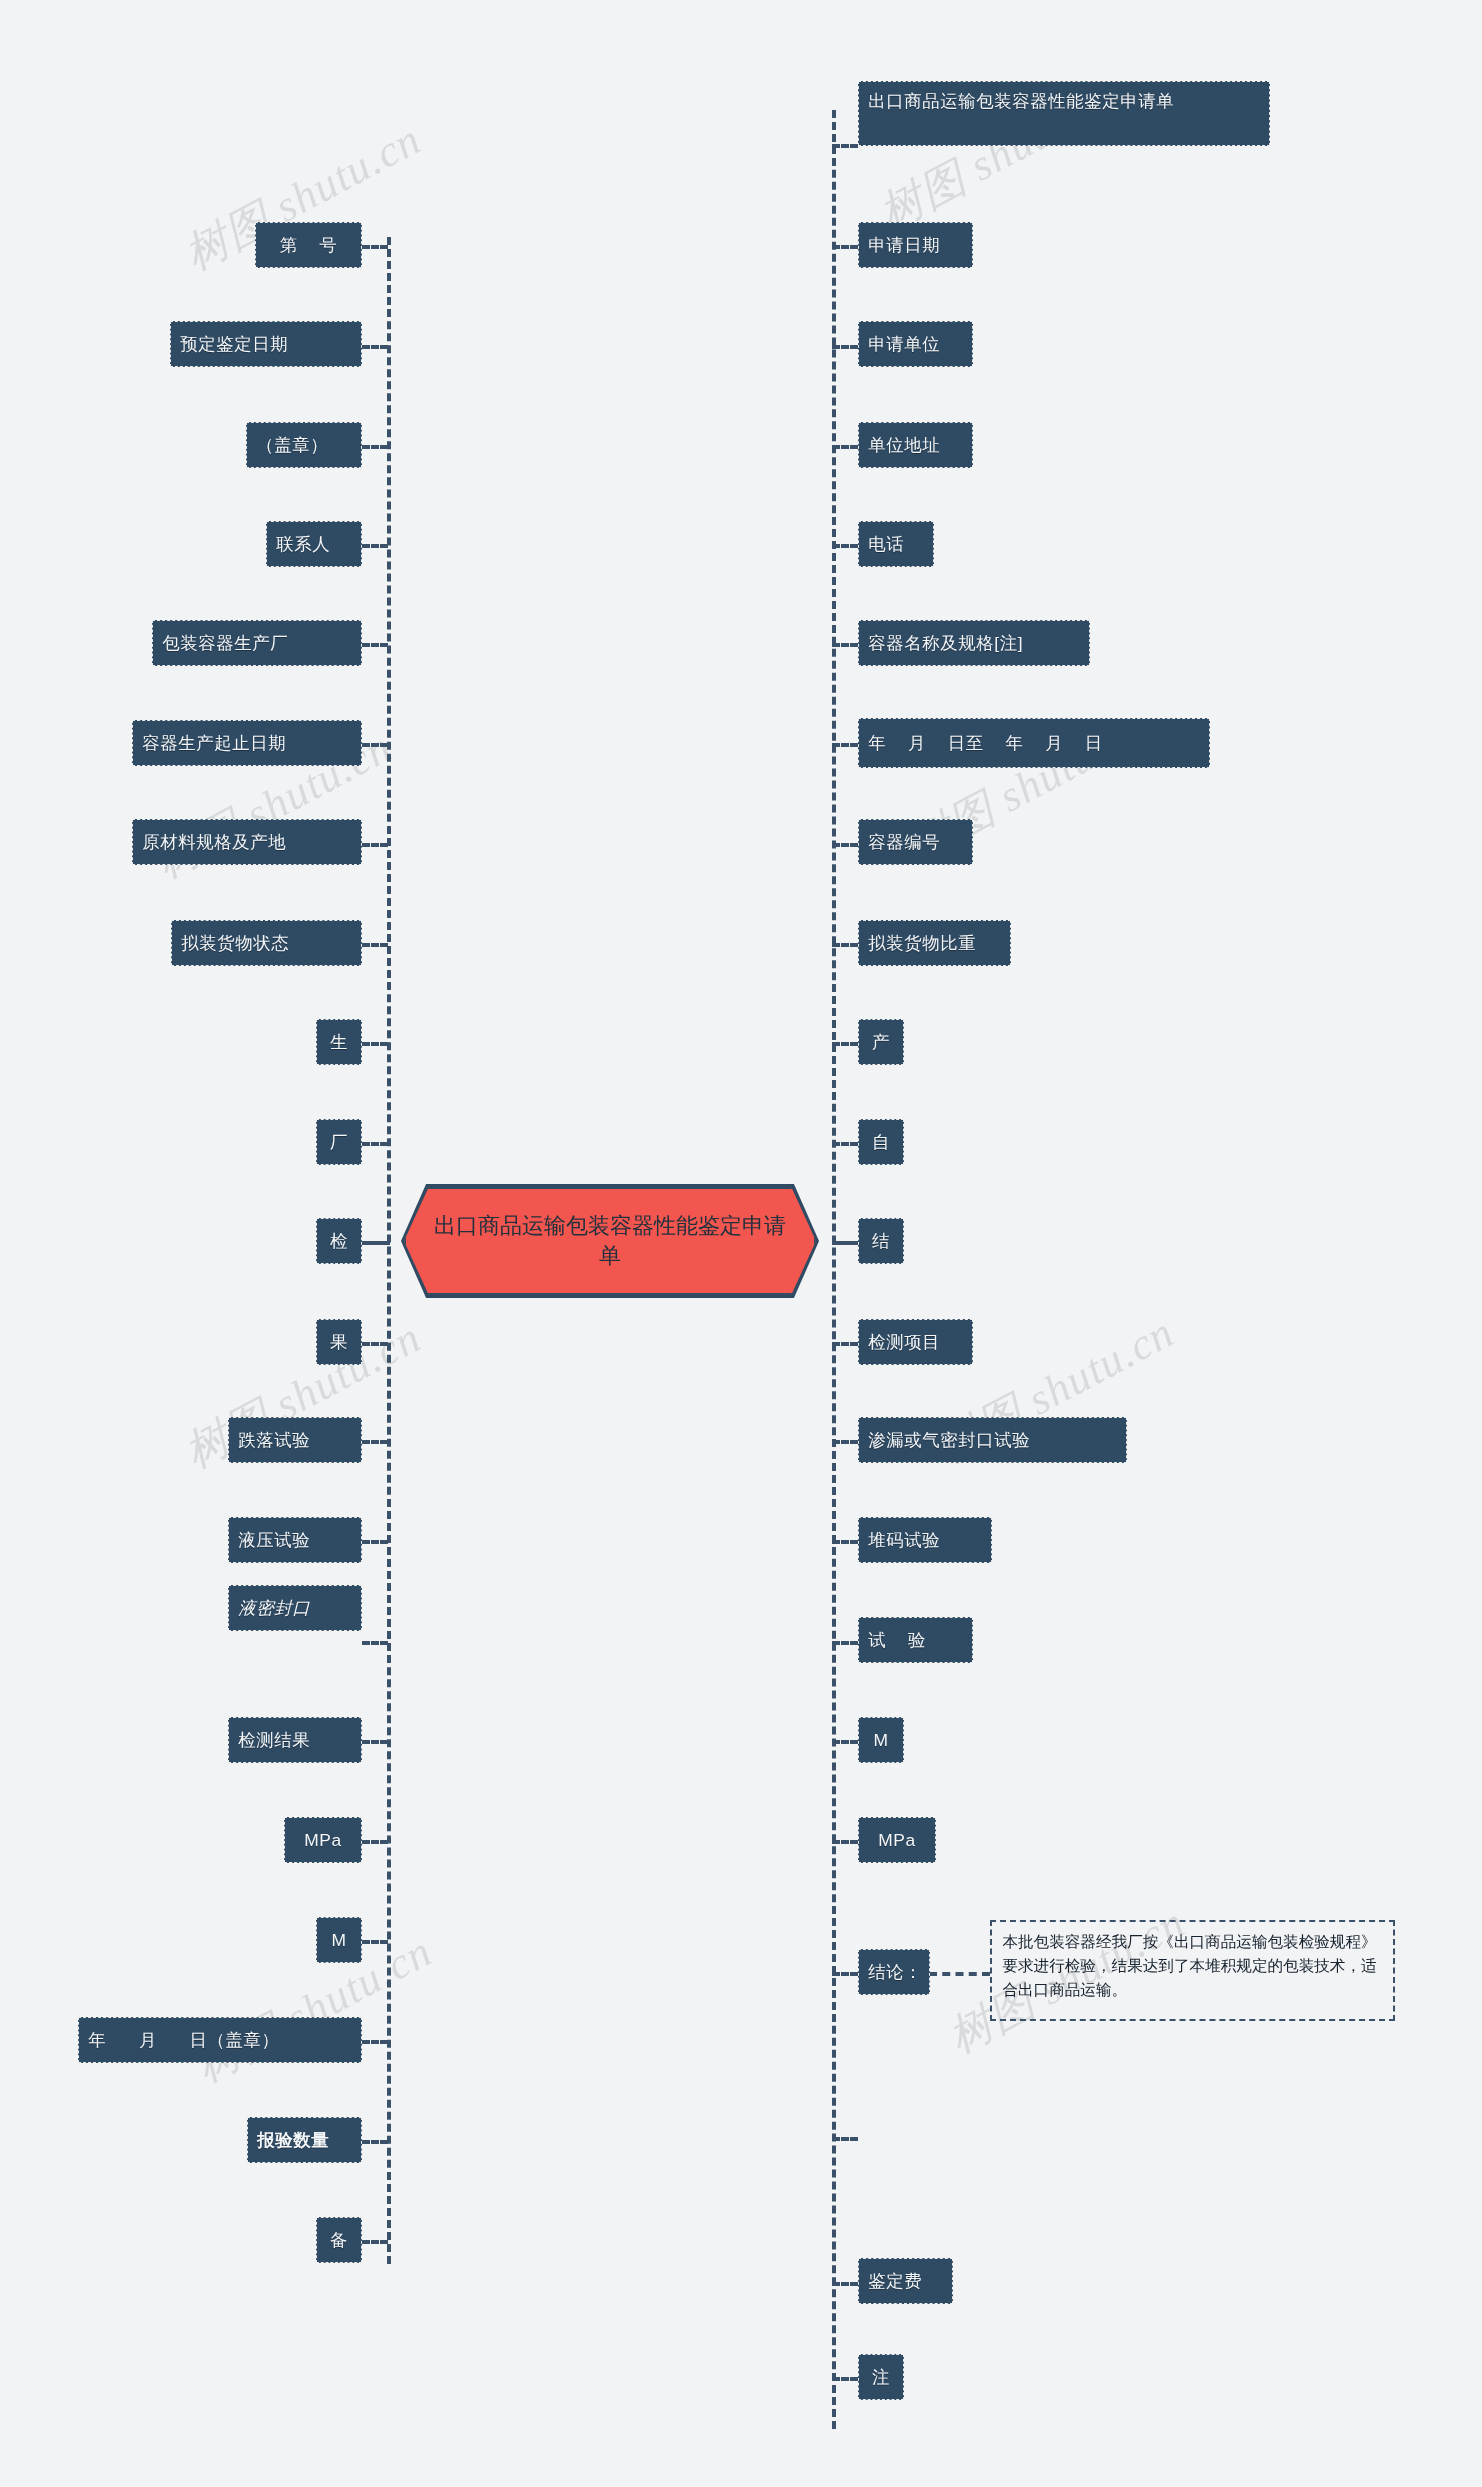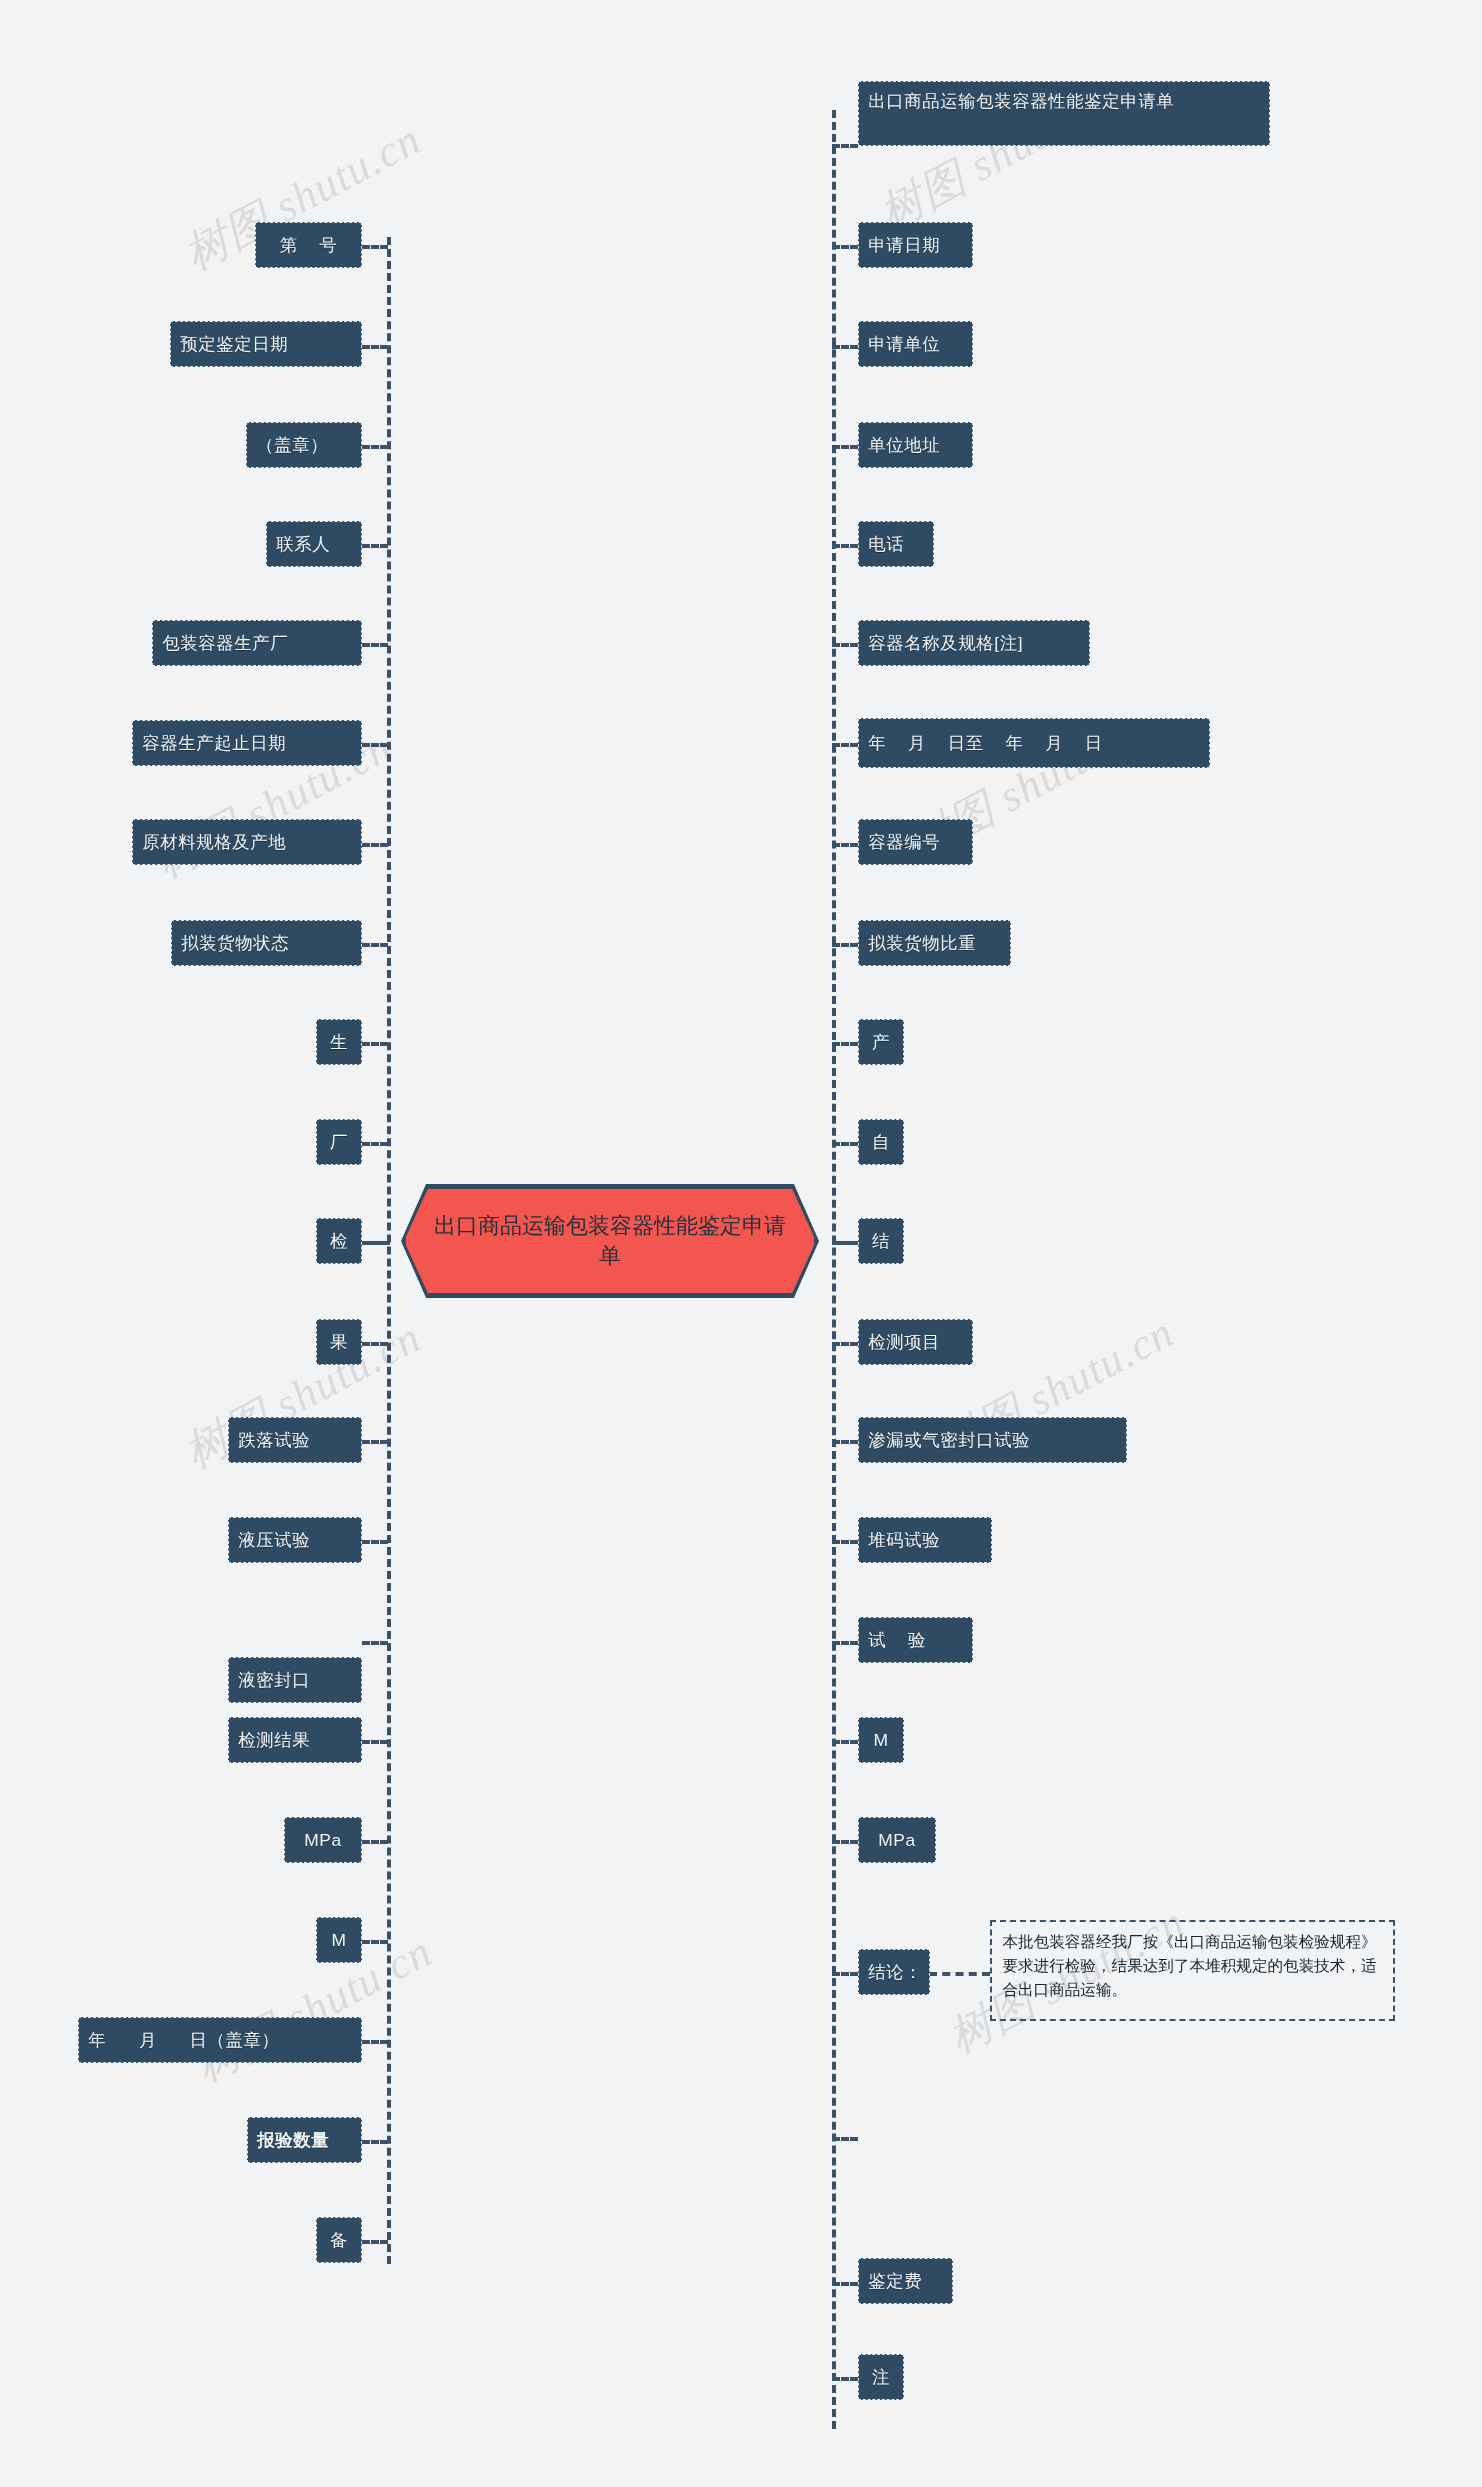--- a/index.html
+++ b/index.html
@@ -238,21 +238,21 @@
   <div class="node center-text" style="left:316px;top:1119px;width:46px;height:46px;">厂</div>
 
   <div class="node center-text" style="left:316px;top:1218px;width:46px;height:46px;">检</div>
 
   <div class="node center-text" style="left:316px;top:1319px;width:46px;height:46px;">果</div>
 
   <div class="node" style="left:228px;top:1417px;width:134px;height:46px;">跌落试验</div>
 
   <div class="node" style="left:228px;top:1517px;width:134px;height:46px;">液压试验</div>
 
-  <div class="node" style="left:228px;top:1657px;width:134px;height:46px;">液密封口</div>
+  <div class="node" style="left:228px;top:1585px;width:134px;height:46px;font-style:italic;">液密封口</div>
 
   <div class="node" style="left:228px;top:1717px;width:134px;height:46px;">检测结果</div>
 
   <div class="node center-text" style="left:284px;top:1817px;width:78px;height:46px;">MPa</div>
 
   <div class="node center-text" style="left:316px;top:1917px;width:46px;height:46px;">M</div>
 
   <div class="node" style="left:78px;top:2017px;width:284px;height:46px;">年      月      日（盖章）</div>
 
   <div class="node" style="left:247px;top:2117px;width:115px;height:46px;font-weight:bold;">报验数量</div>

